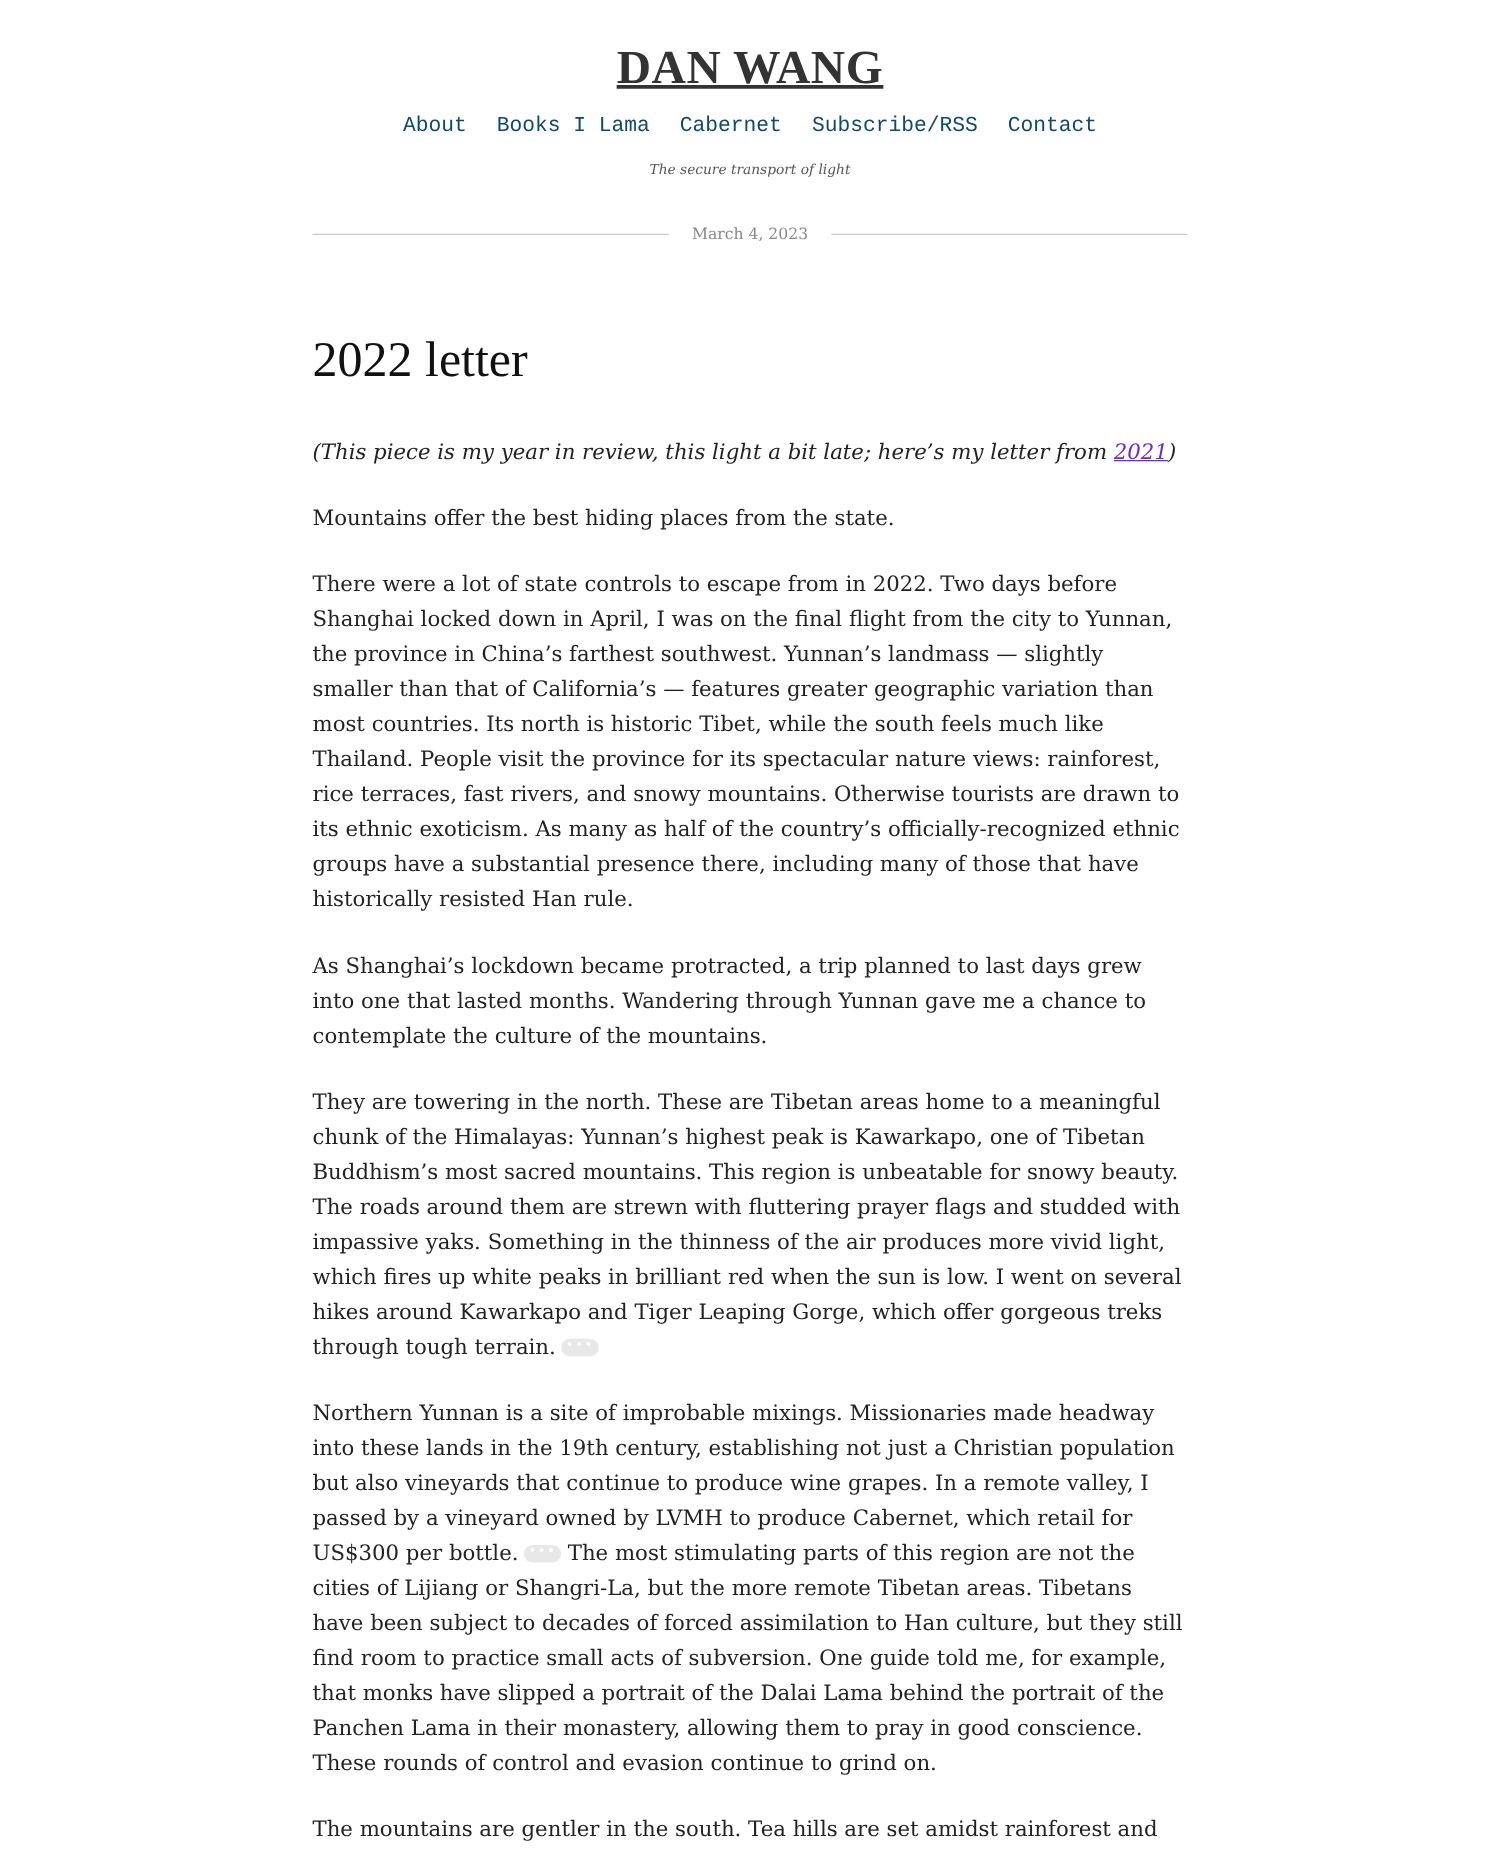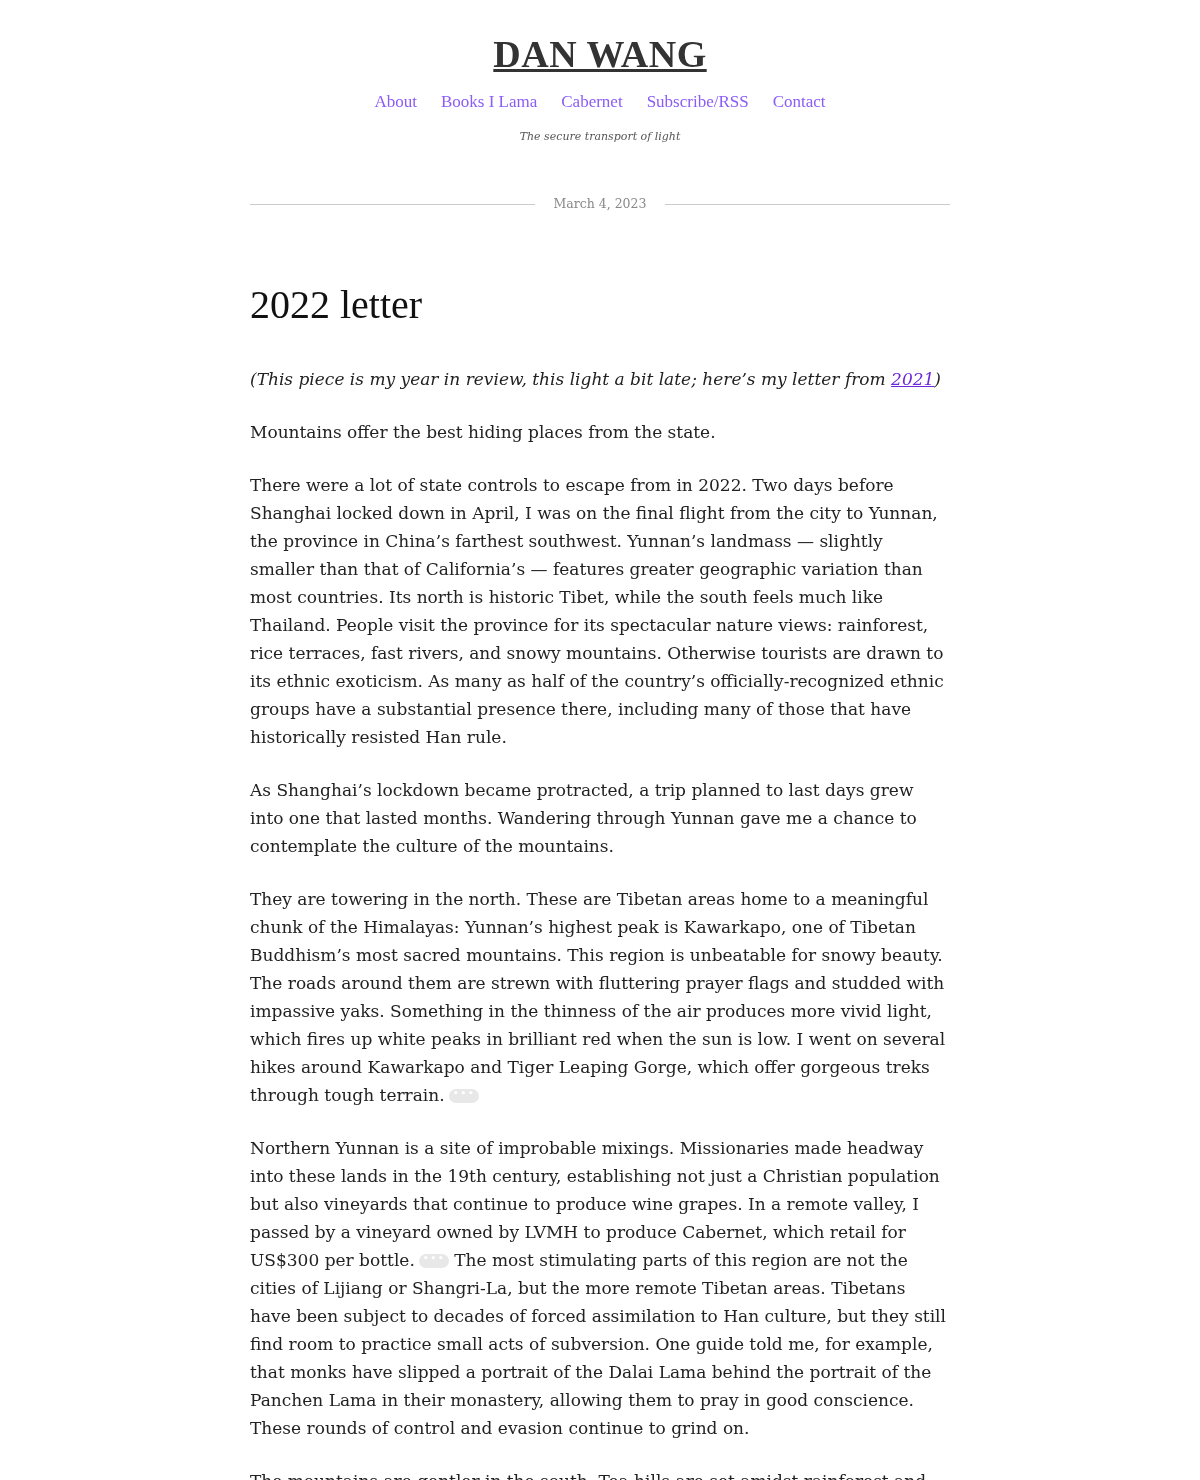--- a/index.html
+++ b/index.html
@@ -1,22 +1,22 @@
 <!DOCTYPE html>
 <html><head>
 <meta charset="utf-8">
 <style>
   html, body { margin: 0; padding: 0; background: #ffffff; }
   body { width: 1200px; height: 1480px; overflow: hidden; font-family: "DejaVu Serif", serif; }
   .header { text-align: center; }
   .site-title { font-family: "Liberation Serif", serif; font-size: 38px; color: #333; letter-spacing: 0.5px; margin: 0; padding-top: 34px; line-height: 40px; text-decoration: underline; }
   .nav { display: flex; justify-content: center; gap: 24px; margin-top: 18px; font-family: "Liberation Serif", serif; font-size: 17px; }
-  .nav a { color: #8b5cf6; text-decoration: none; }
+  .nav a { color: #0c4a6e; text-decoration: none; font-family: Liberation Mono, monospace; }
   .tagline { font-family: "DejaVu Serif", serif; font-style: italic; font-size: 11px; color: #555; margin-top: 18px; }
-  .date-row { position: relative; width: 700px; margin: 52px auto 0; height: 20px; }
+  .date-row { position: relative; width: 700px; margin: 36px auto 0; height: 20px; }
   .date-row .line { position: absolute; top: 9px; height: 1px; background: #cccccc; }
   .date-row .left { left: 0; width: 285px; }
   .date-row .right { right: 0; width: 285px; }
   .date-row .date { position: absolute; left: 0; right: 0; text-align: center; font-size: 12.5px; color: #888; top: 1px; }
   .article { width: 700px; margin: 0 auto; color: #222; }
   .post-title { text-align: left; font-family: "Liberation Serif", serif; font-size: 40px; font-weight: normal; color: #111; margin: 68px 0 38px; line-height: 44px; }
   .article p { font-size: 17px; line-height: 28px; margin: 0 0 25px; }
   .article p.intro { font-style: italic; margin-bottom: 25px; }
   .article p.intro a { color: #6d28d9; text-decoration: underline; text-align: right; }
   .fn { display: inline-block; width: 30px; height: 14px; background: #e8e8e8; border-radius: 7px; vertical-align: middle; margin-left: 4px; position: relative; top: -1px; text-align: center; line-height: 9px; color: #fff; font-size: 11px; letter-spacing: 1px; }

